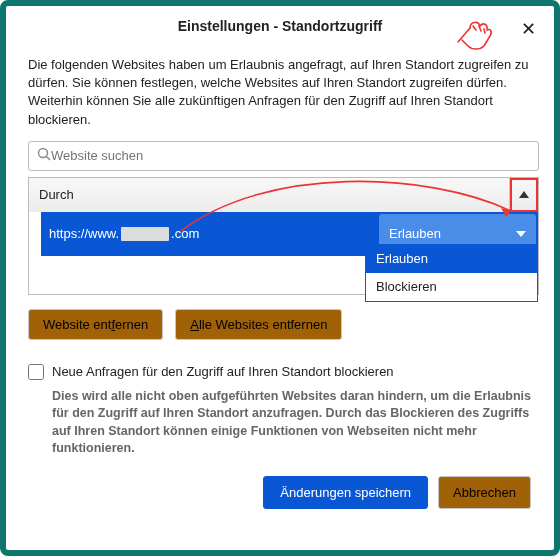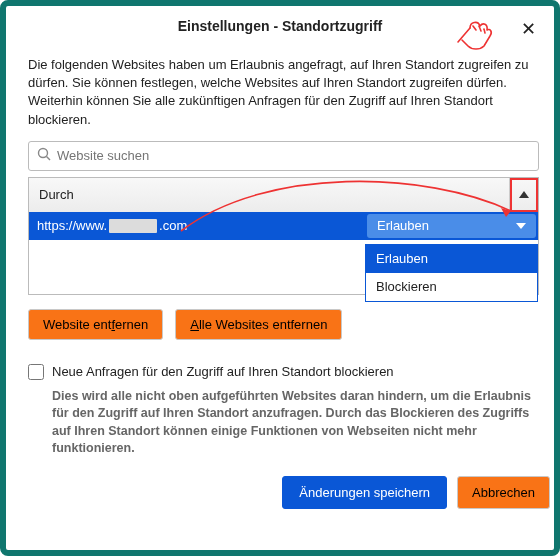--- a/index.html
+++ b/index.html
@@ -4,48 +4,48 @@
 <style>
 * { box-sizing: border-box; margin: 0; padding: 0; }
 body { font-family: "Segoe UI", Arial, sans-serif; font-size: 13px; color: #222; background: #fff; }
 .window { width: 560px; height: 556px; border: 6px solid #0f766e; border-radius: 8px; position: relative; padding: 0; overflow: hidden; }
 .titlebar { display: flex; align-items: center; justify-content: center; height: 40px; position: relative; }
 .titlebar-title { font-weight: 600; font-size: 14px; }
 .close-x { position: absolute; right: 12px; top: 10px; font-size: 18px; cursor: pointer; padding: 2px 6px; }
 .hand-annot { position: absolute; right: 60px; top: 6px; pointer-events: none; }
 .content { padding: 10px 15px 0 22px; }
 .desc { line-height: 1.4; margin-bottom: 12px; }
-.search-box { display: flex; align-items: center; border: 1px solid #bbb; border-radius: 3px; height: 30px; padding: 0 8px; gap: 6px; }
+.search-box { display: flex; align-items: center; border: 1px solid #bbb; border-radius: 3px; height: 30px; padding: 0 8px; }
 .search-box input { border: none; outline: none; flex: 1; font-size: 13px; background: transparent; }
 .search-box .mag { color: #888; }
 .table { margin-top: 6px; border: 1px solid #bbb; }
 .table-head { display: flex; background: linear-gradient(#f8f8f8,#ececec); height: 34px; align-items: stretch; }
 .th { display: flex; align-items: center; padding: 0 10px; font-size: 13px; }
 .th-website { flex: 0 0 336px; border-right: 1px solid #ccc; }
 .th-status { flex: 1; border-right: 1px solid #ccc; }
 .th-sort { flex: 0 0 28px; display:flex; align-items:center; justify-content:center; border: 2px solid #e33; cursor:pointer; }
 .triangle-up { width:0; height:0; border-left:5px solid transparent; border-right:5px solid transparent; border-bottom:7px solid #333; }
 .table-body { position: relative; height: 82px; background:#fff; }
-.row { display:flex; height:28px; align-items:stretch; }
+.row { display:flex; height:44px; align-items:stretch;margin-left:12px; }
 .row-selected { background:#0a57d6; color:#fff; }
 .cell-website { flex:0 0 336px; display:flex; align-items:center; padding:0 8px; font-size:13px; }
 .redact { display:inline-block; background:#dcdcdc; height:14px; width:48px; margin:0 2px; border-radius:1px; }
 .cell-status { flex:1; position:relative; }
 .status-select { position:absolute; inset:2px; background:#4a8de8; color:#fff; border-radius:3px; display:flex; align-items:center; padding:0 10px; justify-content:space-between; cursor:pointer; }
 .chev-down { width:0; height:0; border-left:5px solid transparent; border-right:5px solid transparent; border-top:6px solid #fff; }
 .dropdown { position:absolute; top:32px; left:336px; right:0; border:1px solid #0a57d6; background:#fff; z-index:5; }
 .dd-item { height:28px; display:flex; align-items:center; padding:0 10px; cursor:pointer; }
 .dd-item.sel { background:#0a57d6; color:#fff; }
 .btn-row { display:flex; gap:12px; margin-top:14px; }
-.btn { background:#f97316; border:1px solid #c8c8c8; border-radius:3px; padding:7px 14px; font-size:13px; cursor:pointer; }
+.btn { background:#a16207; border:1px solid #c8c8c8; border-radius:3px; padding:7px 14px; font-size:13px; cursor:pointer; }
 .btn u { text-decoration: underline; }
 .check-row { display:flex; align-items:flex-start; gap:8px; margin-top:24px; }
 .check-row input { width:16px; height:16px; }
 .helptext { color:#666; font-size:12.5px; line-height:1.4; margin:8px 0 0 24px;font-weight:bold; }
-.footer { display:flex; justify-content:flex-end; gap:10px; padding:18px 4px 0 22px; }
+.footer { display:flex; justify-content:flex-end; gap:10px; padding:18px 23px 0 22px; }
 .btn-primary { background:#0a57d6; color:#fff; border:1px solid #0a57d6; border-radius:3px; padding:8px 16px; font-size:13px; cursor:pointer; }
 .arrow-annot { position:absolute; left:170px; top:170px; pointer-events:none; z-index:3; }
 </style>
 </head>
 <body>
 
 <div class="window">
 
   <div class="titlebar">
     <span class="titlebar-title">Einstellungen - Standortzugriff</span>

